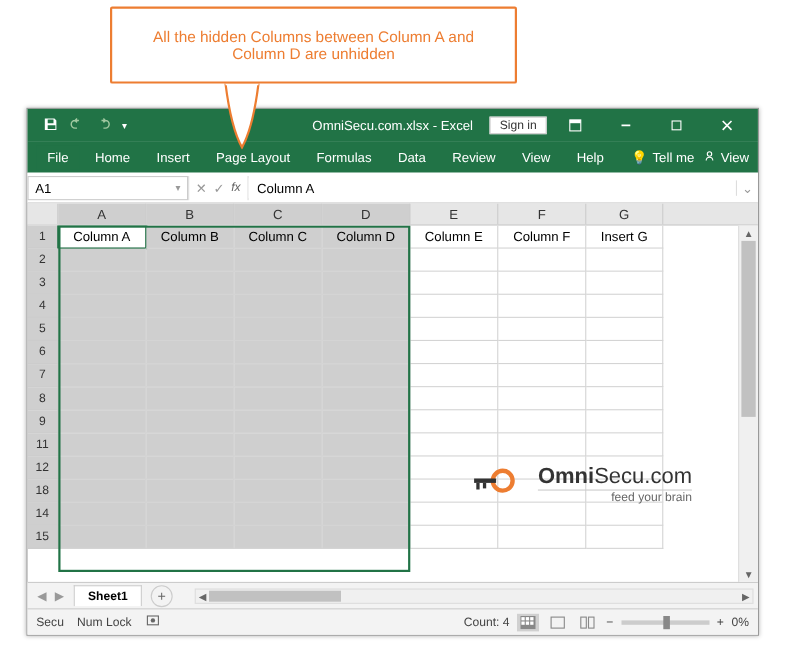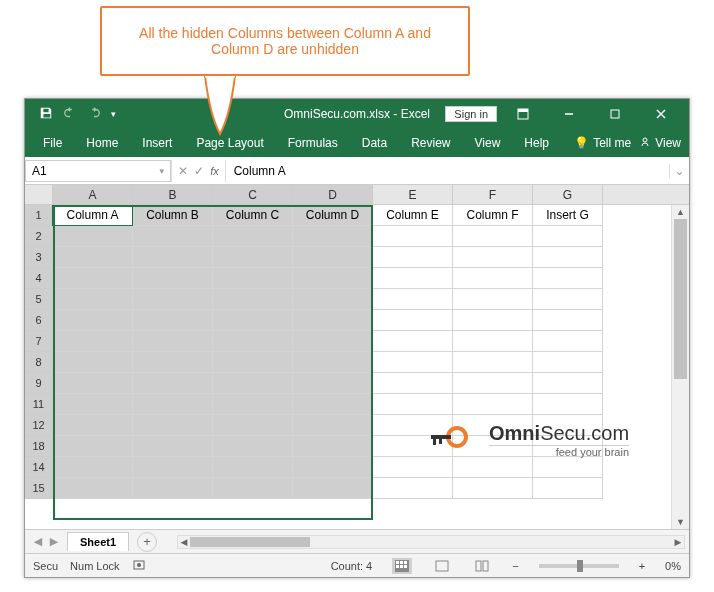--- a/index.html
+++ b/index.html
@@ -83,21 +83,21 @@
   .add-sheet { width: 20px; height: 20px; border: 1px solid #ccc; border-radius: 50%; margin-left: 8px; text-align: center; line-height: 18px; color: #666; font-size: 13px; }
   .hscroll { flex: 1; margin: 0 4px 0 20px; height: 14px; background: #f0f0f0; border: 1px solid #ddd; position: relative; }
   .hscroll .thumb { position: absolute; left: 12px; top: 1px; bottom: 1px; width: 120px; background: #c1c1c1; }
   .hscroll .arr { position: absolute; top: 0; bottom: 0; width: 12px; text-align: center; font-size: 9px; color: #666; line-height: 12px; }
 
   .status-bar {
     height: 24px; border-top: 1px solid #ccc; background: #f3f3f3;
     display: flex; align-items: center; font-size: 11px; color: #444; padding: 0 8px;
   }
   .status-left { display: flex; gap: 12px; align-items: center; }
-  .status-right { margin-left: auto; display: flex; align-items: center; gap: 20px; }
+  .status-right { margin-left: auto; display: flex; align-items: center; gap: 7px; }
   .view-btn { width: 20px; height: 16px; border: 1px solid transparent; display: flex; align-items: center; justify-content: center; }
   .view-btn.active { background: #d0d0d0; }
   .zoom-slider { width: 80px; height: 4px; background: #ccc; position: relative; }
   .zoom-slider .tick { position: absolute; left: 50%; top: -3px; width: 1px; height: 10px; background: #888; }
   .zoom-slider .handle { position: absolute; left: 48%; top: -4px; width: 6px; height: 12px; background: #888; }
 
   .logo-overlay {
     position: absolute; right: 50px; bottom: 110px; width: 210px; height: 54px;
     display: flex; align-items: center; gap: 20px; z-index: 5; pointer-events: none;
   }

